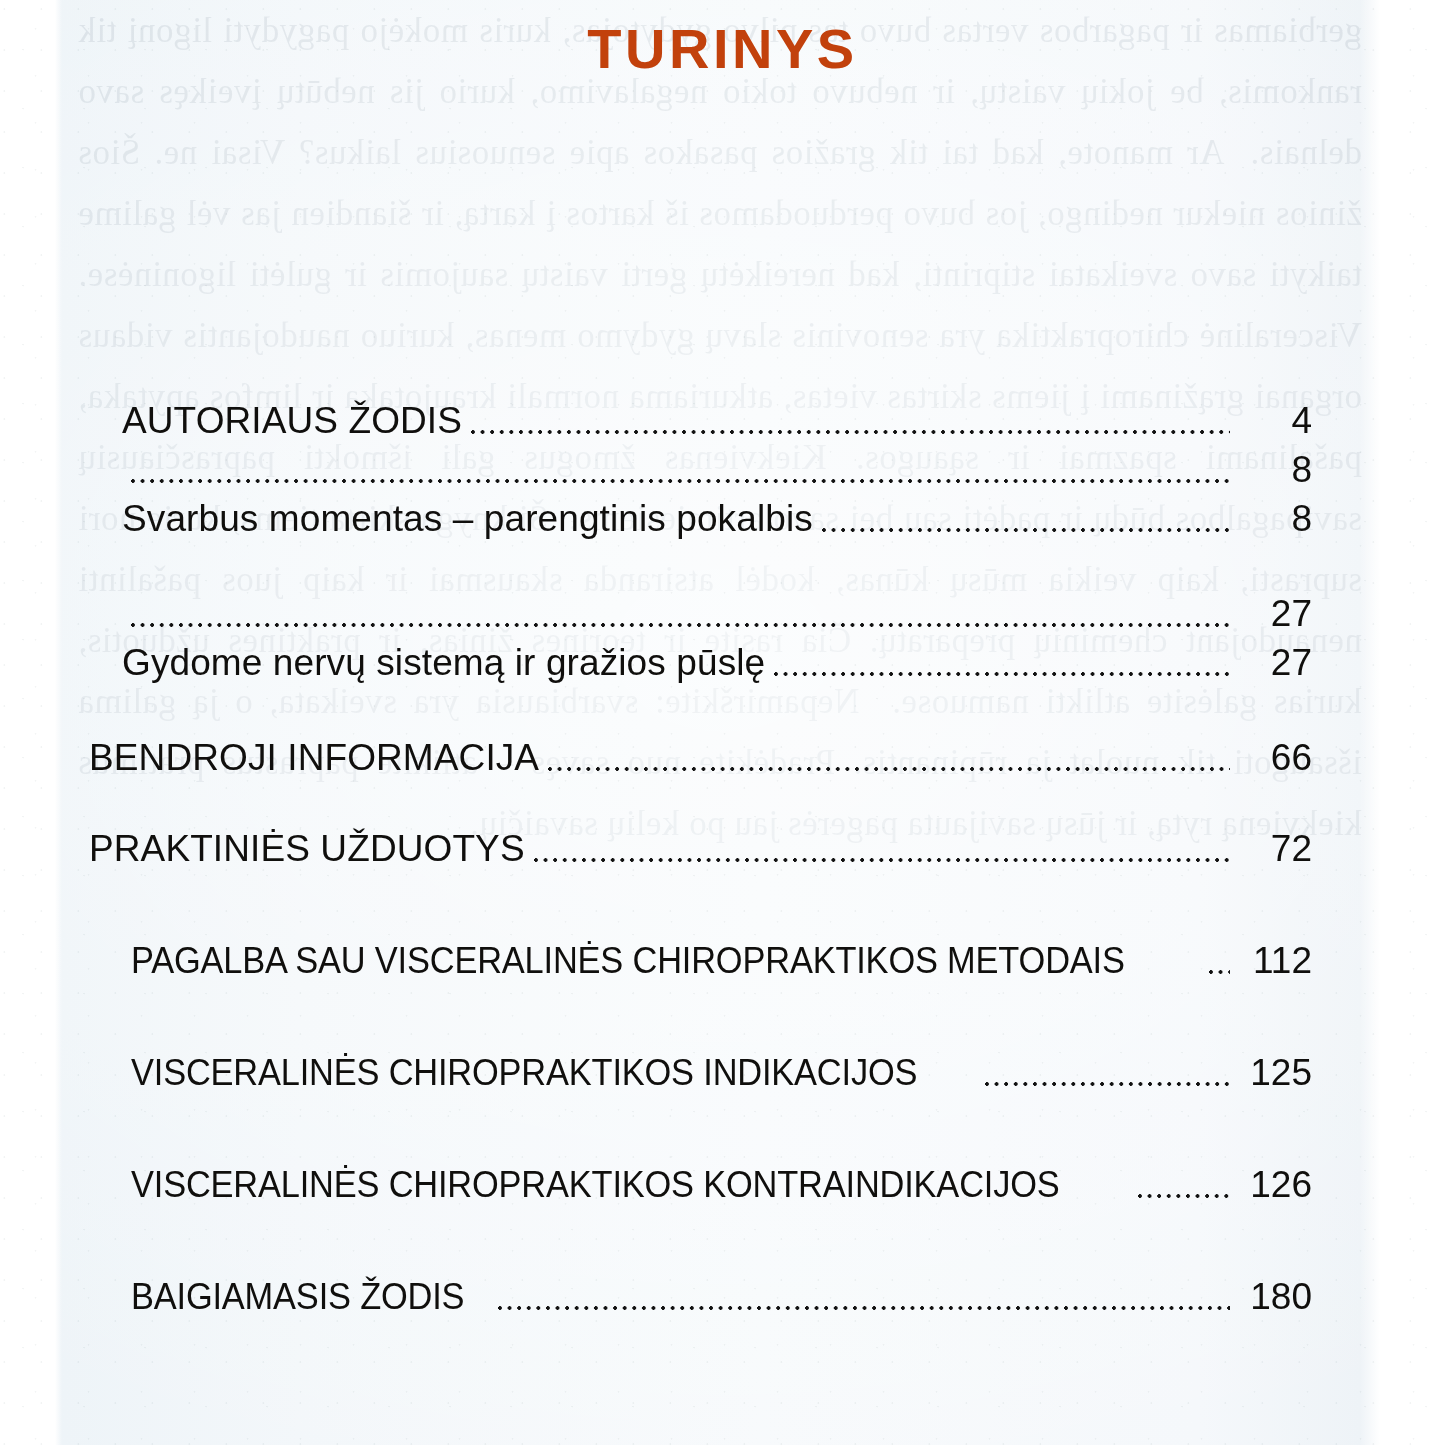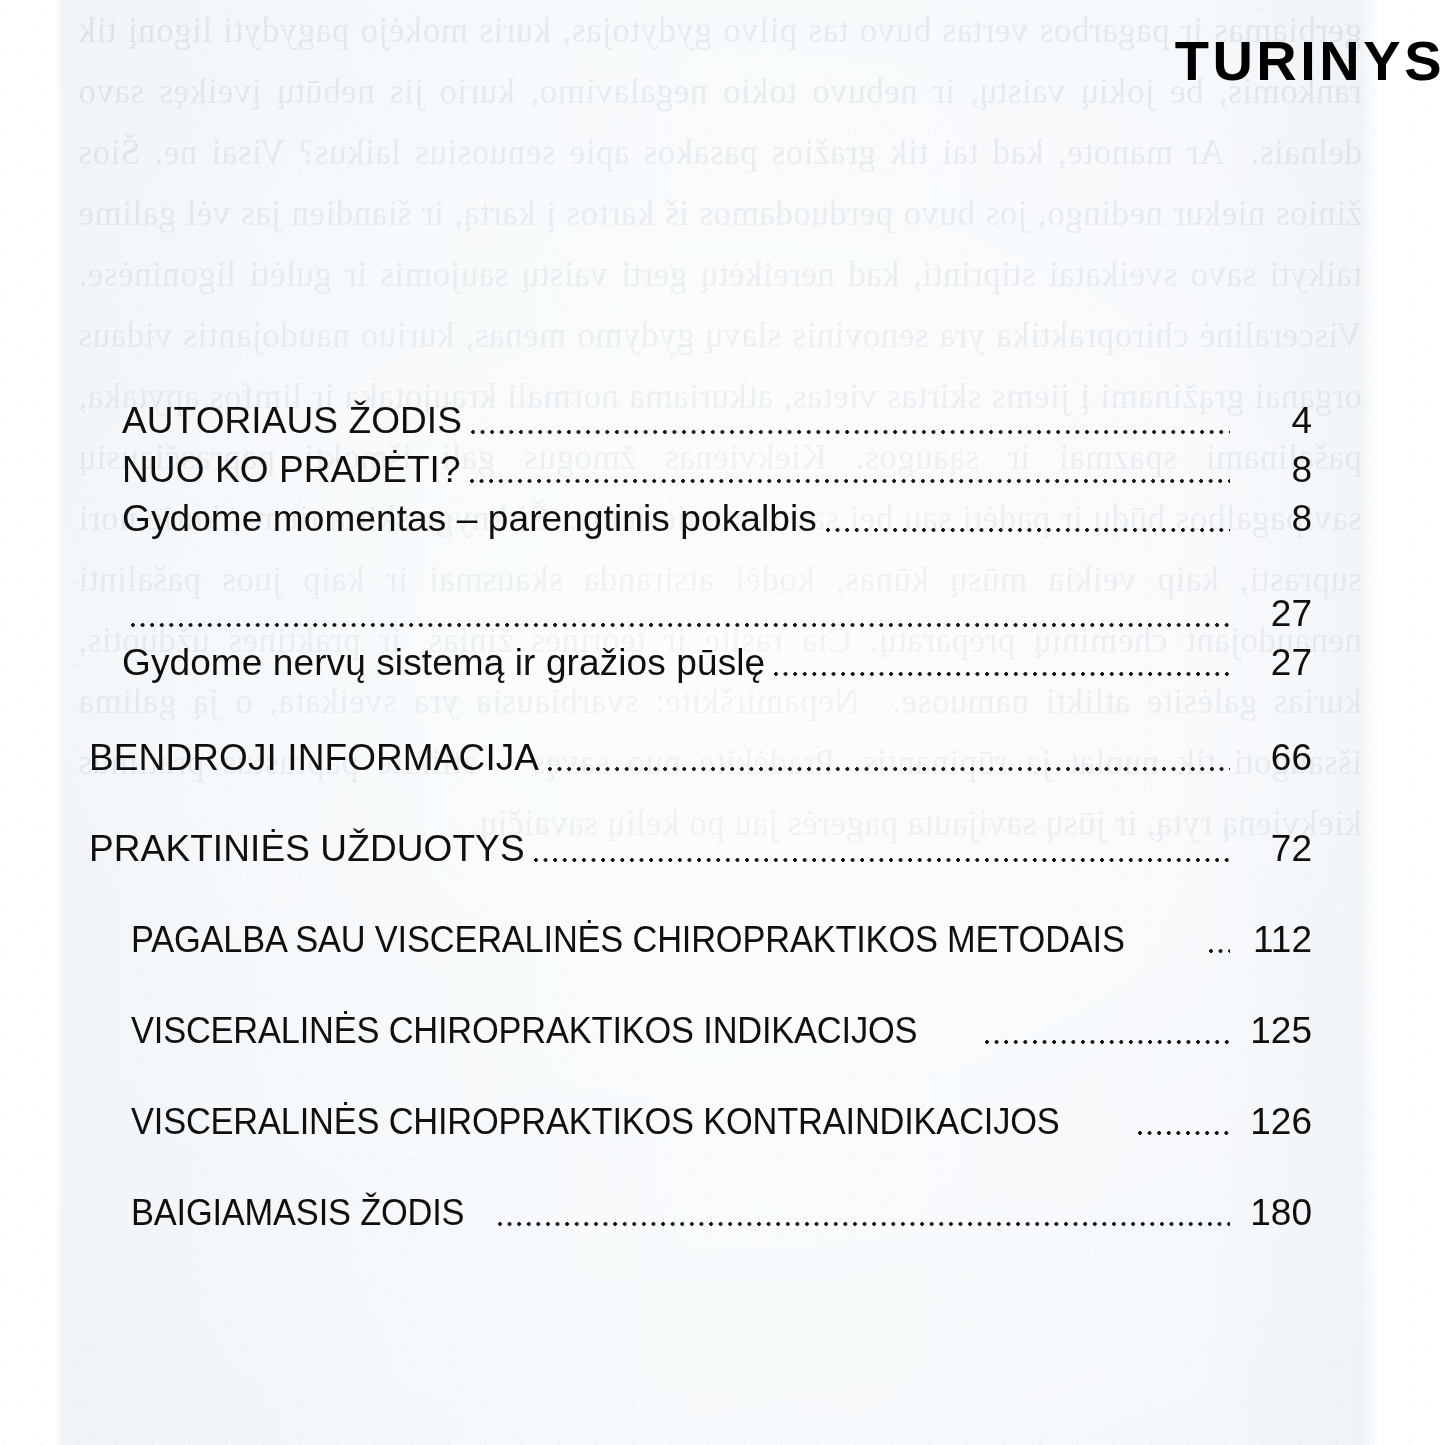--- a/index.html
+++ b/index.html
@@ -60,27 +60,26 @@
     padding: 0 18px;
     box-sizing: border-box;
   }
 
   
   #title {
     position: absolute;
     left: 0;
     top: 16px;
     width: 1445px;
-    text-align: right;
+    text-align: center;
     font-size: 56px;
     font-weight: bold;
     letter-spacing: 3.5px;
-    color: #000000;
+    color: #c2410c;
     font-family: "Liberation Sans", sans-serif;
-    margin-top: 12px;
   }
 
   
   #toc {
     position: absolute;
     left: 0;
     top: 392px;
     width: 1445px;
   }
   .entry {
@@ -125,21 +124,21 @@
     white-space: nowrap;
   }
 
   
   .entry.major .label { font-weight: normal; }
 
   
   .entry.sub .label { font-weight: normal; }
 
   
-  .entry.condensed { padding-left: 131px; }
+  .entry.condensed { padding-left: 131px; margin-top: 21px; }
   .entry.condensed .label {
     transform: scaleX(0.93);
     transform-origin: left bottom;
     letter-spacing: -0.2px;
   }
   .entry.indent-b { padding-left: 89px; }
   .gap-md { height: 42px; }
   .gap-lg { height: 46px; }
 
   
@@ -168,27 +167,26 @@
 
   <div id="toc">
 
     <div class="entry major">
       <span class="label">AUTORIAUS ŽODIS</span>
       <span class="leader"></span>
       <span class="page">4</span>
     </div>
 
     <div class="entry major">
-      <span class="label">NUO KO PRADĖTI?</span>
       <span class="leader"></span>
       <span class="page">8</span>
     </div>
 
     <div class="entry sub">
-      <span class="label">Gydome momentas – parengtinis pokalbis</span>
+      <span class="label">Svarbus momentas – parengtinis pokalbis</span>
       <span class="leader"></span>
       <span class="page">8</span>
     </div>
 
 
     <div class="gap-lg"></div>
 
     <div class="entry major">
       <span class="leader"></span>
       <span class="page">27</span>

